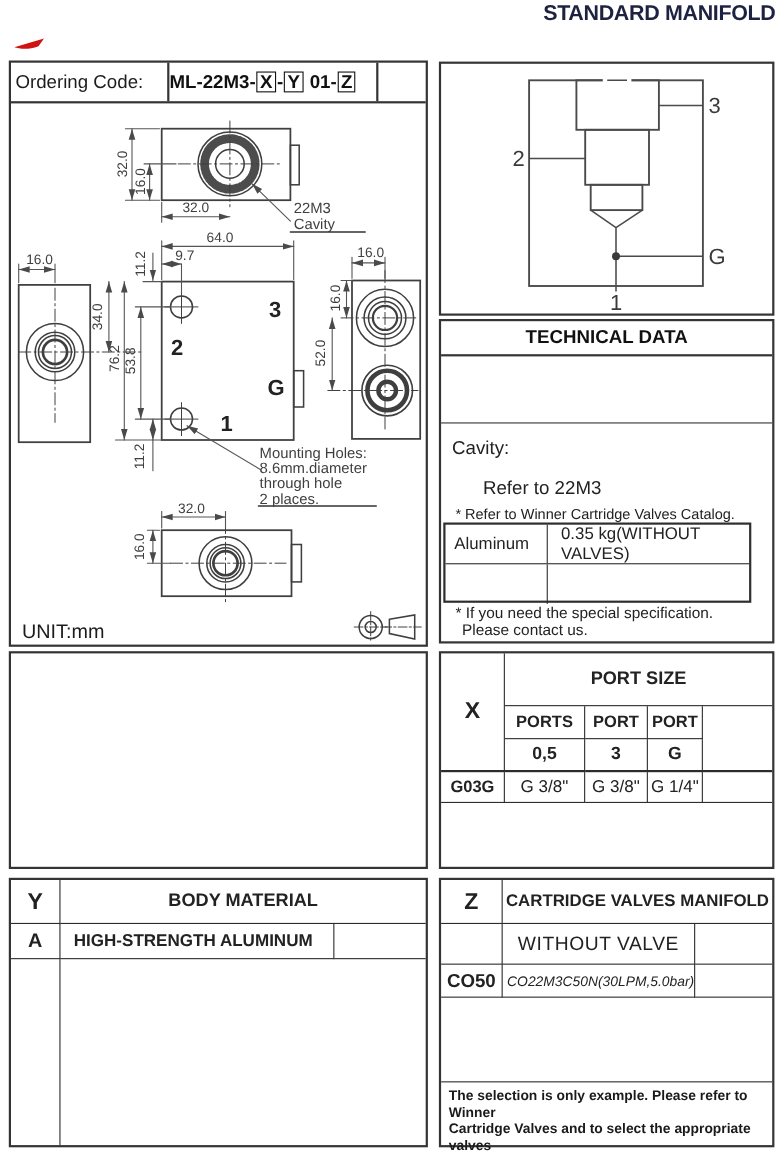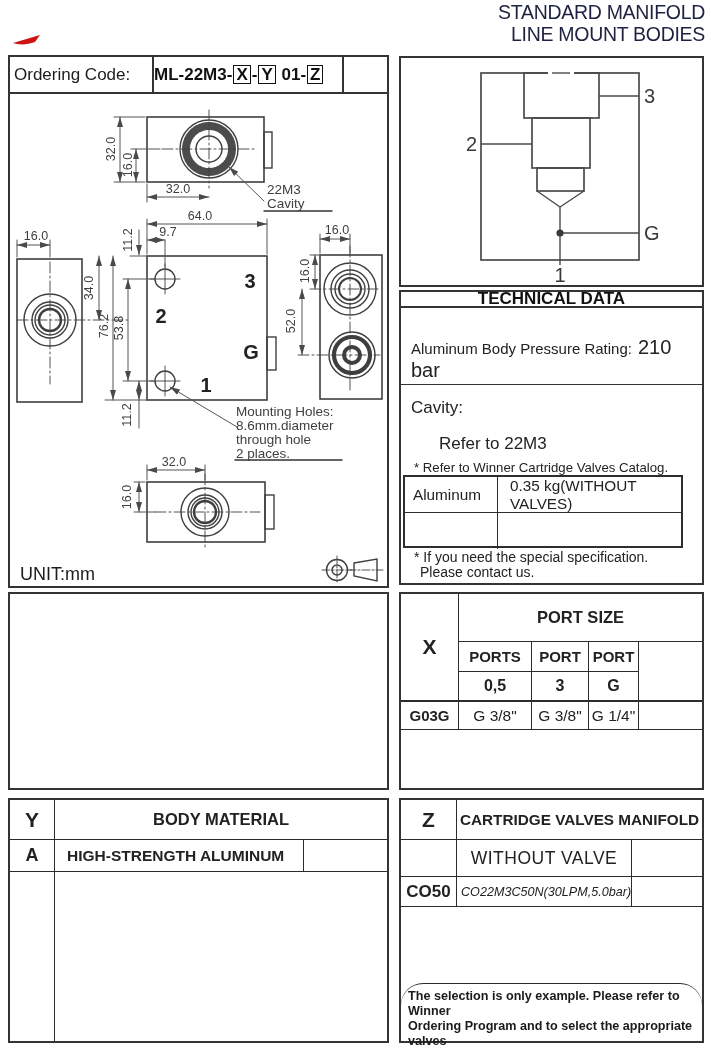--- a/index.html
+++ b/index.html
@@ -2,41 +2,41 @@
 <html><head>
 <meta charset="utf-8">
 <style>
   * { margin:0; padding:0; box-sizing:border-box; }
   html,body { background:#fff; }
   body { font-family:"Liberation Sans", sans-serif; color:#222; }
   #page { position:relative; width:711px; height:1048px; background:#fff; overflow:hidden; }
 
   
   #title-block { position:absolute; top:2px; right:6px; text-align:right;
-    font-weight:normal; font-size:19.5px; line-height:21.5px; color:#1d2240; letter-spacing:-0.3px; }
+    font-weight:bold; font-size:19.5px; line-height:21.5px; color:#1d2240; letter-spacing:-0.3px; }
   #logo-swoosh { position:absolute; left:12px; top:34px; width:30px; height:12px; }
 
   
   .box { position:absolute; border:2px solid #343434; background:#fff; }
 
   
   #ordering-row { height:37px; border-bottom:2px solid #343434; display:flex; align-items:center; }
   #ordering-label { padding-left:4px; width:142px; font-size:17px; color:#1c1c1c; }
   #ordering-code-cell { height:100%; border-left:2px solid #343434; border-right:2px solid #343434;
      display:flex; align-items:center; padding:0 0; font-weight:bold; font-size:17px; color:#111; width:192px; }
   .code-boxed { display:inline-block; border:1.6px solid #111; padding:0 2px; margin:0 1px; line-height:1.02; }
 
   svg text { font-family:"Liberation Sans", sans-serif; }
   .dimtxt { fill:#3f3f3f; font-size:12.5px; }
   .calltxt { fill:#3f3f3f; font-size:13.5px; }
   .portlbl { fill:#222; font-size:20px; font-weight:bold; }
   .schlbl { fill:#3a3a3a; font-size:20px; }
 
   
-  #tech-header { height:16px; border-bottom:2px solid #343434; display:flex; align-items:center; justify-content:center;
+  #tech-header { height:32px; border-bottom:2px solid #343434; display:flex; align-items:center; justify-content:center;
      font-weight:bold; font-size:17px; color:#111; }
   #pressure-line { position:absolute; top:44px; left:10px; font-size:15px; color:#222; }
   #pressure-line .big { font-size:20px; margin-left:6px; }
   #tech-divider { position:absolute; top:92px; left:0; right:0; border-top:1.4px solid #333; }
   #cavity-label { position:absolute; top:106px; left:10px; font-size:17px; }
   #cavity-value { position:absolute; top:142px; left:38px; font-size:17px; }
   #cavity-note { position:absolute; top:168px; left:13px; font-size:13.2px; }
   #weight-table { position:absolute; top:183px; left:2px; right:19px; height:73px; border:2px solid #2e2e2e; }
   #weight-table .wrow { display:flex; height:36px; }
   #weight-table .wrow.r1 { border-bottom:1.4px solid #2e2e2e; }
@@ -56,34 +56,33 @@
 
   
   #bodymat-grid { display:grid; width:100%; height:100%;
      grid-template-columns:45px 249px 1fr;
      grid-template-rows:40px 32px 1fr; }
   
   #cart-grid { display:grid; width:100%; height:100%;
      grid-template-columns:56px 175px 1fr;
      grid-template-rows:40px 37px 30px 1fr 58px; }
   #cart-note { grid-column:1/4; grid-row:5/6; border-top:1.5px solid #2c2c2c;
-     padding:5px 7px 0 7px; font-size:12.6px; font-weight:bold; line-height:1.18; color:#1a1a1a;border-radius:22px; }
+     padding:5px 7px 0 7px; font-size:12.6px; font-weight:bold; line-height:1.18; color:#1a1a1a; }
 </style>
 </head>
 <body>
 
 <div id="page">
 
   <svg id="logo-swoosh" viewBox="0 0 30 12">
     <path d="M1,9 L28,1 L23,8 C14,11.5 6,10.5 1,9 Z" fill="#cf1212"></path>
   </svg>
 
   <div id="title-block">
     <div>STANDARD MANIFOLD</div>
-    <div>LINE MOUNT BODIES</div>
   </div>
 
   <div class="box" style="left:8px; top:55px; width:381px; height:533px;">
     <div id="ordering-row">
       <div id="ordering-label">Ordering Code:</div>
       <div id="ordering-code-cell">
         <span>ML-22M3-</span>
           <span class="code-boxed">X</span>
           <span>-</span>
           <span class="code-boxed">Y</span>
@@ -265,23 +264,20 @@
       <circle cx="159" cy="175" r="3.6" fill="#3a3a3a" stroke="none"></circle>
       <text class="schlbl" x="243" y="45">3</text>
       <text class="schlbl" text-anchor="end" x="76" y="93">2</text>
       <text class="schlbl" x="243" y="182">G</text>
       <text class="schlbl" text-anchor="middle" x="159" y="224">1</text>
     </svg>
   </div>
 
   <div class="box" style="left:399px; top:290px; width:305px; height:295px;">
     <div id="tech-header">TECHNICAL DATA</div>
-    <div id="pressure-line">
-      <span>Aluminum Body Pressure Rating:</span><span class="big">210 bar</span>
-    </div>
     <div id="tech-divider"></div>
     <div id="cavity-label">Cavity:</div>
     <div id="cavity-value">Refer to 22M3</div>
     <div id="cavity-note">* Refer to Winner Cartridge Valves Catalog.</div>
     <div id="weight-table">
       <div class="wrow r1">
         <div class="wc1">Aluminum</div>
         <div class="wc2">0.35  kg(WITHOUT VALVES)</div>
       </div>
       <div class="wrow">
@@ -335,19 +331,19 @@
       <div class="cell bb bold" style="grid-area:1/2/2/4; font-size:15.3px;">CARTRIDGE VALVES MANIFOLD</div>
       <div class="cell br bb" style="grid-area:2/1/3/2;"></div>
       <div class="cell br bb" style="grid-area:2/2/3/3; font-size:17.5px; letter-spacing:0.5px;">WITHOUT VALVE</div>
       <div class="cell bb" style="grid-area:2/3/3/4;"></div>
       <div class="cell br bb bold" style="grid-area:3/1/4/2; font-size:17px;">CO50</div>
       <div class="cell br bb" style="grid-area:3/2/4/3; font-size:12.6px; justify-content:flex-start; padding-left:4px;font-style:italic;">CO22M3C50N(30LPM,5.0bar)</div>
       <div class="cell bb" style="grid-area:3/3/4/4;"></div>
       <div style="grid-area:4/1/5/4;"></div>
       <div id="cart-note">
         <div>The selection is only example. Please refer to Winner</div>
-        <div>Ordering Program and to select the appropriate valves</div>
+        <div>Cartridge Valves and to select the appropriate valves</div>
 
       </div>
     </div>
   </div>
 
 </div>
 
 </body></html>

